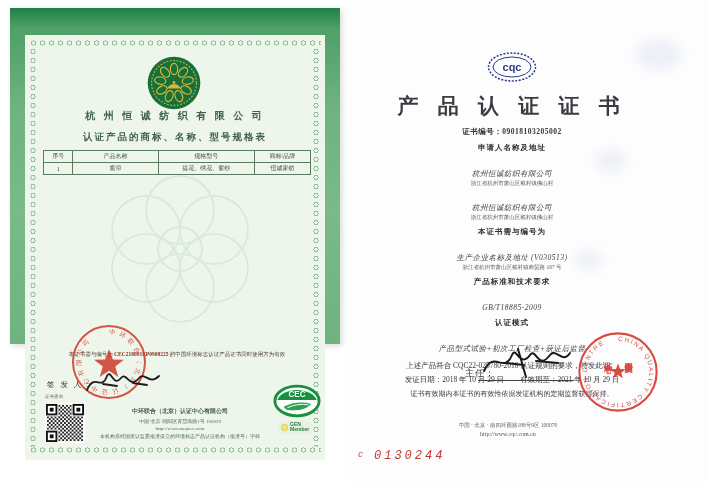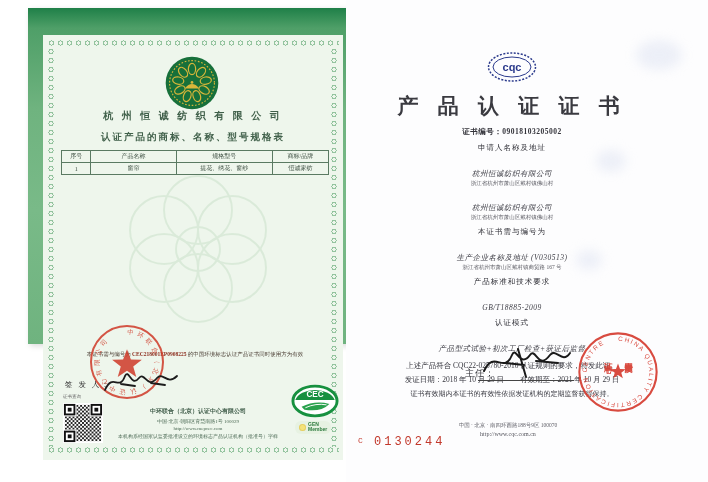--- a/index.html
+++ b/index.html
@@ -1,19 +1,19 @@
 <!DOCTYPE html>
 <html><head>
 <meta charset="utf-8">
 <style>
   html,body{margin:0;padding:0;background:#fff;}
   #stage{position:relative;width:708px;height:482px;background:#ffffff;overflow:hidden;
          font-family:"Liberation Serif","DejaVu Serif",serif;}
   
-  .cert-left{position:absolute;left:28px;top:8px;width:330px;height:336px;
+  .cert-left{position:absolute;left:10px;top:8px;width:330px;height:336px;
      background:linear-gradient(180deg,#1f8048 0%,#4f9f68 6%,#6fb37f 30%,#79ba88 60%,#6fb37f 100%);
      box-shadow:2px 2px 6px rgba(0,0,0,.15);}
   .panel{position:absolute;left:15px;top:27px;width:300px;height:425px;background:#eef6ec;}
   .orn{position:absolute;background-image:radial-gradient(circle at 50% 50%, rgba(238,246,236,0) 1.5px, #8abf96 1.6px 2.6px, rgba(238,246,236,0) 2.7px);background-size:9px 8px;opacity:.9;}
   .orn.t{left:4px;top:4px;right:4px;height:9px;}
   .orn.b{left:4px;bottom:5px;right:4px;height:9px;}
   .orn.l{left:4px;top:12px;bottom:13px;width:9px;background-size:8px 9px;}
   .orn.r{right:4px;top:12px;bottom:13px;width:9px;background-size:8px 9px;}
   .lc-center{position:absolute;left:0;right:0;text-align:center;}
   .lc-company{top:74px;font-size:10px;letter-spacing:3px;color:#40604a;font-weight:bold;}
@@ -38,35 +38,35 @@
   .gen .dot{width:7px;height:7px;border-radius:50%;background:radial-gradient(circle,#f4e27a 40%,#cfae2c);}
   .gen .gtxt{font-size:5px;color:#2c7a3d;font-weight:bold;line-height:1.05;font-family:"Liberation Sans",sans-serif;}
   
   .cert-right{position:absolute;left:346px;top:0;width:362px;height:482px;background:#fdfdfe;}
   .stain{position:absolute;border-radius:50%;filter:blur(6px);background:#dfe4f2;opacity:.55;}
   .rc-content{position:absolute;left:4px;top:0;width:324px;text-align:center;color:#3c3c42;}
   .rc-logo{margin-top:50px;}
   .rc-title{font-size:21px;font-weight:bold;letter-spacing:7px;color:#3a3a40;margin-top:4px;}
   .rc-certno{font-size:7.5px;font-weight:bold;margin-top:7px;color:#33333a;letter-spacing:.5px;}
   .sec{margin-top:6px;}
-  .sec .h{font-size:7.5px;font-weight:normal;color:#2f2f36;letter-spacing:1px;}
+  .sec .h{font-size:7.5px;font-weight:bold;color:#2f2f36;letter-spacing:1px;}
   .sec .l1{font-size:7.5px;color:#3c3c44;margin-top:16px;letter-spacing:.5px;font-style:italic;}
   .sec .l2{font-size:5.5px;color:#5a5a62;margin-top:1px;}
   .rc-statement{font-size:7.5px;color:#34343c;margin-top:7px;}
   .rc-dates{font-size:7.5px;color:#34343c;margin-top:4px;}
   .rc-dates span{margin:0 7px;}
   .rc-validity{font-size:7px;color:#3a3a42;margin-top:4px;}
   .rc-director{position:absolute;left:104px;top:367px;font-size:9px;color:#2e2e34;letter-spacing:1px;margin-left:15px;}
   .rc-sigline{position:absolute;left:132px;top:380px;width:96px;border-bottom:1px solid #444;}
   .rsig{position:absolute;left:132px;top:341px;}
   .rstamp{position:absolute;left:230px;top:330px;opacity:.9;}
   .rc-org{position:absolute;left:0;width:324px;top:396px;text-align:center;font-size:17px;font-weight:bold;letter-spacing:5px;color:#3a3a40;}
   .rc-addr{position:absolute;left:0;width:324px;top:422px;text-align:center;font-size:5.5px;color:#62626a;}
   .rc-url{position:absolute;left:0;width:324px;top:431px;text-align:center;font-size:6px;color:#55555d;}
-  .rc-serial{position:absolute;left:12px;top:435px;font-size:12px;letter-spacing:3px;color:#c2372a;font-family:"Liberation Mono","DejaVu Sans Mono",monospace;}
+  .rc-serial{position:absolute;left:12px;top:449px;font-size:12px;letter-spacing:3px;color:#c2372a;font-family:"Liberation Mono","DejaVu Sans Mono",monospace;font-style:italic;}
   .rc-serial .c{font-size:8px;letter-spacing:1px;vertical-align:2px;}
 </style>
 </head>
 <body>
 
 <div id="stage">
 
   <div class="cert-left">
     <div class="panel">
       <div class="orn t"></div>

